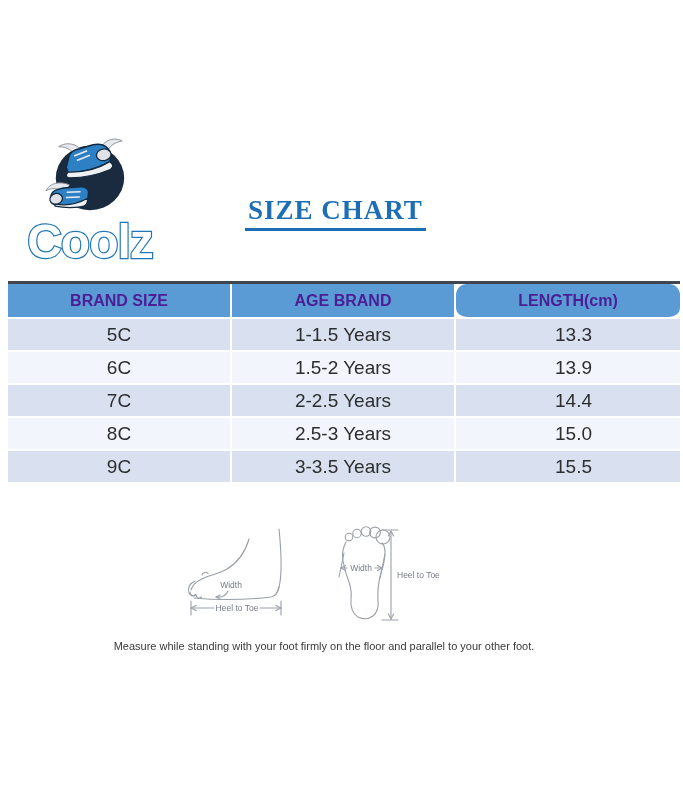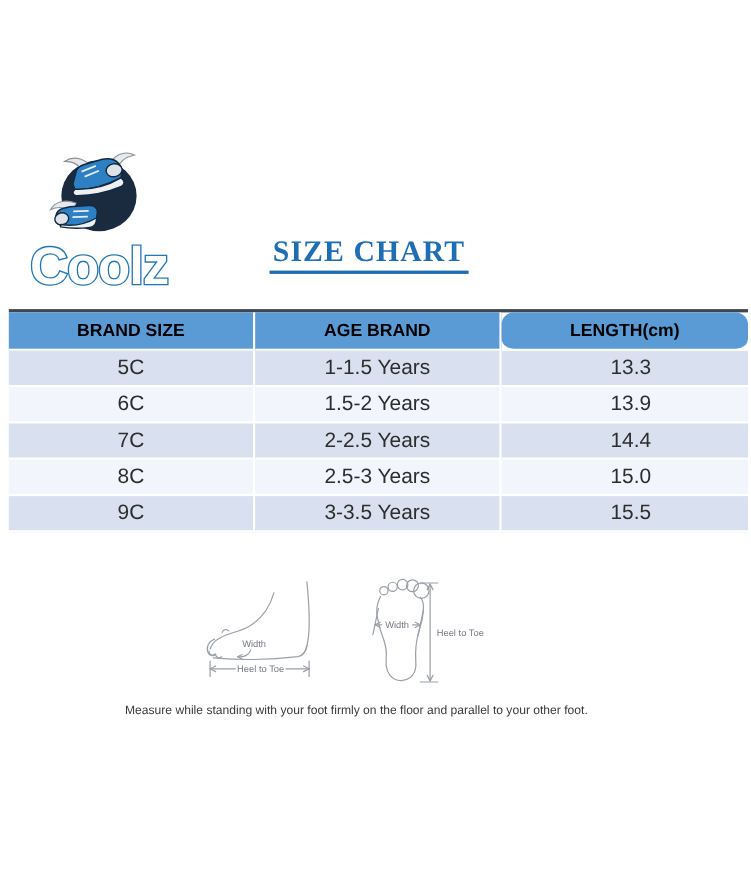--- a/index.html
+++ b/index.html
@@ -9,35 +9,35 @@
     position:relative;overflow:hidden;
   }
   .page{position:absolute;inset:0;background:#fff;}
 
   
   .logo-shoes{position:absolute;left:40px;top:134px;width:98px;height:88px;}
   .logo-word{position:absolute;left:10px;top:212px;width:160px;height:56px;}
 
   
   .size-title{
-    position:absolute;left:245px;top:213px;
+    position:absolute;left:245px;top:195px;
     font-family:"Liberation Serif", serif;
     font-weight:bold;font-size:27px;letter-spacing:1px;
     color:#1d6eb5;border-bottom:3px solid #1d6eb5;
     padding:0 3px 2px 3px;white-space:nowrap;
   }
 
   
   table.size-table{
     position:absolute;left:8px;top:281px;width:672px;
     border-collapse:separate;border-spacing:0;table-layout:fixed;
     border-top:3px solid #3f4650;
   }
   .size-table th{
-    background:#5b9bd5;color:#000000;font-weight:bold;font-size:16px;
+    background:#5b9bd5;color:#4c1d95;font-weight:bold;font-size:16px;
     height:31px;text-align:center;vertical-align:middle;
     border-right:2px solid #ffffff;border-bottom:2px solid #ffffff;
   }
   .size-table th:last-child{border-right:none;border-radius:11px;}
   .size-table td{
     font-size:19px;color:#2d2d2d;height:29px;
     text-align:center;vertical-align:middle;
     border-right:2px solid #ffffff;border-bottom:2px solid #ffffff;
   }
   .size-table td:last-child{border-right:none;padding-left:12px;}

